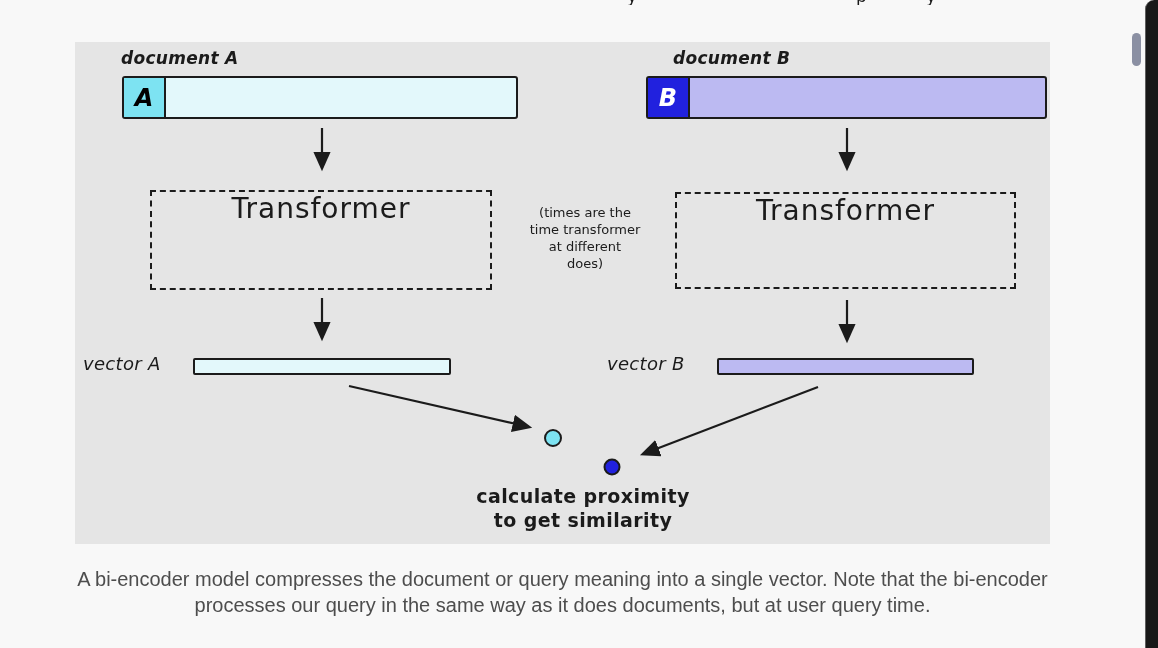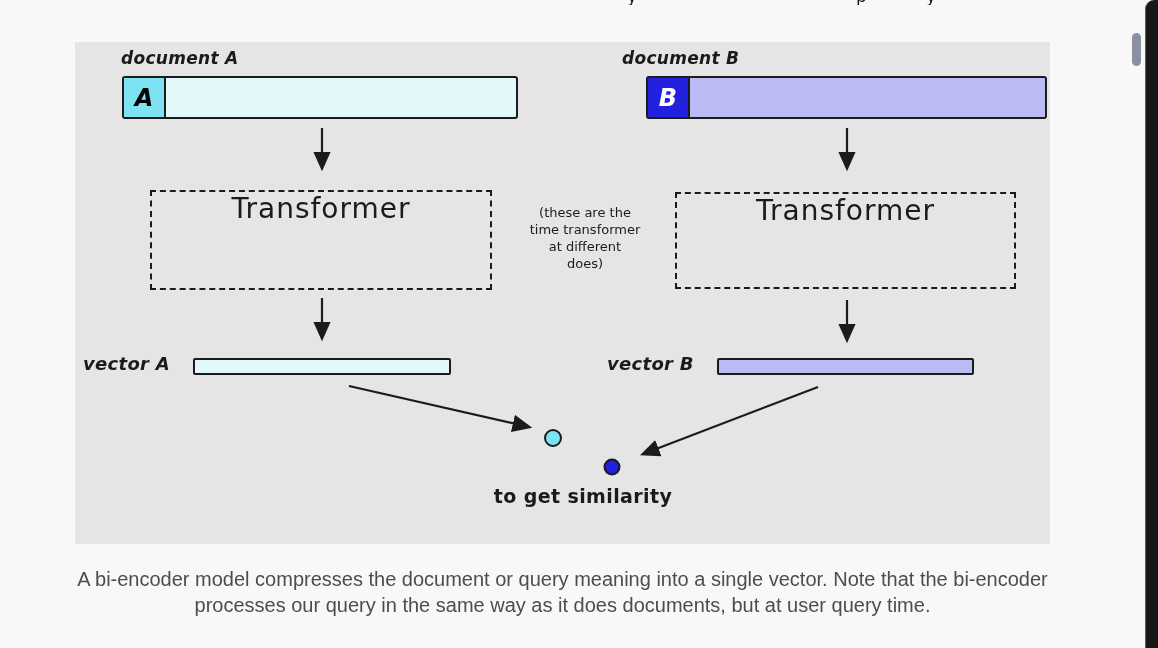--- a/index.html
+++ b/index.html
@@ -53,21 +53,21 @@
     border: 2.4px dashed #1b1b1b;
     display: flex; align-items: flex-start; justify-content: center;
     font-size: 28px; letter-spacing: 1px;
   }
 
   .note {
     font-size: 13px; line-height: 17px; text-align: center;
     font-family: "DejaVu Sans", sans-serif; color: #1b1b1b;
   }
 
-  .vec-label { font-size: 18px; font-style: italic; font-weight: bold; }
+  .vec-label { font-size: 18px; font-style: italic; font-weight: normal; }
   .vec-bar {
     height: 17px; top: 316px;
     border: 2px solid #1b1b1b; border-radius: 2px;
   }
 
   .proximity {
     font-size: 19px; line-height: 24px; text-align: center;
     font-weight: bold; letter-spacing: 0.4px;
   }
 
@@ -119,47 +119,48 @@
     <circle id="dotA" cx="478" cy="396" r="8" stroke="#1b1b1b" stroke-width="2" fill="#7de3f2"></circle>
     <circle id="dotB" cx="537" cy="425" r="7.5" stroke="#1b1b1b" stroke-width="2" fill="#2121de"></circle>
   </svg>
 
   <div class="hand doc-label" style="left:46px; top:6px;">document A</div>
   <div class="doc-bar" style="left:47px; width:396px; background:#e3f8fb;">
     <div class="token" style="background:#7de3f2;">A</div>
     <div class="rest"></div>
   </div>
 
-  <div class="hand doc-label" style="left:547px; top:6px;">document B</div>
+  <div class="hand doc-label" style="left:598px; top:6px;">document B</div>
   <div class="doc-bar" style="left:571px; width:401px; background:#bcbaf2;">
     <div class="token" style="background:#2121de; color:#ffffff;">B</div>
     <div class="rest"></div>
   </div>
 
   <div class="hand transformer" style="left:75px; top:148px; width:342px; height:100px;">
     <span style="position:static">Transformer</span>
   </div>
   <div class="hand transformer" style="left:600px; top:150px; width:341px; height:97px;">
     <span style="position:static">Transformer</span>
   </div>
 
   <div class="note" style="left:443px; top:162px; width:134px;">
-    <div style="position:static">(these are the</div>
+    <div style="position:static">(times are the</div>
     <div style="position:static">time transformer</div>
     <div style="position:static">at different</div>
     <div style="position:static">does)</div>
   </div>
 
   <div class="hand vec-label" style="left:8px; top:311px;">vector A</div>
   <div class="vec-bar" style="left:118px; width:258px; background:#e3f8fb;"></div>
 
   <div class="hand vec-label" style="left:532px; top:311px;">vector B</div>
   <div class="vec-bar" style="left:642px; width:257px; background:#bcbaf2;"></div>
 
   <div class="hand proximity" style="left:398px; top:442px; width:220px;">
+    <div style="position:static">calculate proximity</div>
     <div style="position:static">to get similarity</div>
   </div>
 
 </div>
 
 <p class="caption">A bi-encoder model compresses the document or query meaning into a single vector. Note that the bi-encoder processes our query in the same way as it does documents, but at user query time.</p>
 
 <div class="frame-right"></div>
 <div class="scroll-thumb"></div>
 

